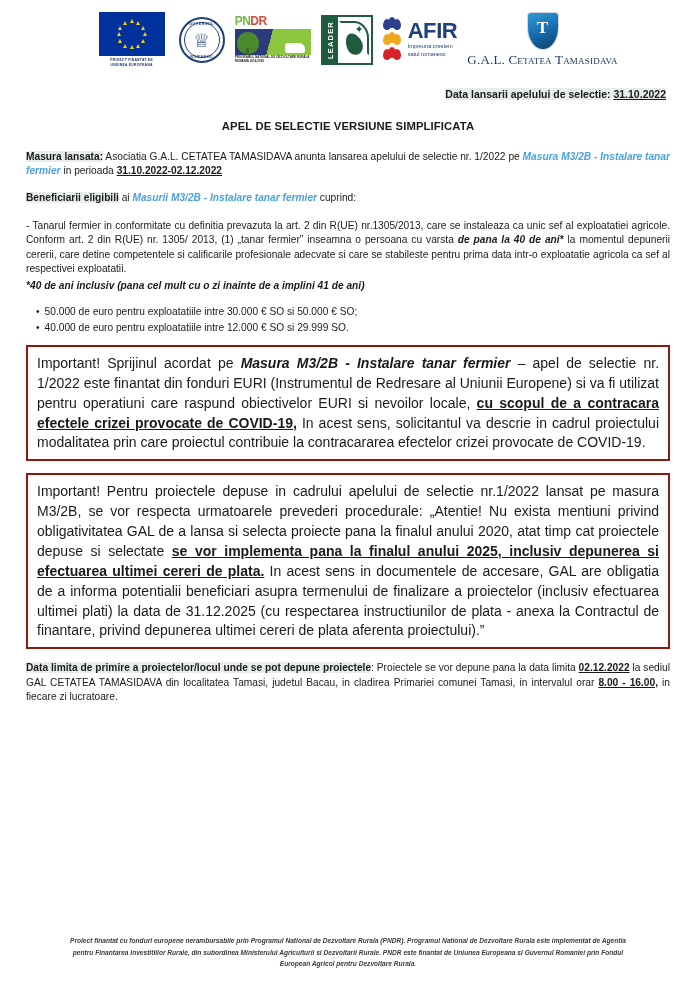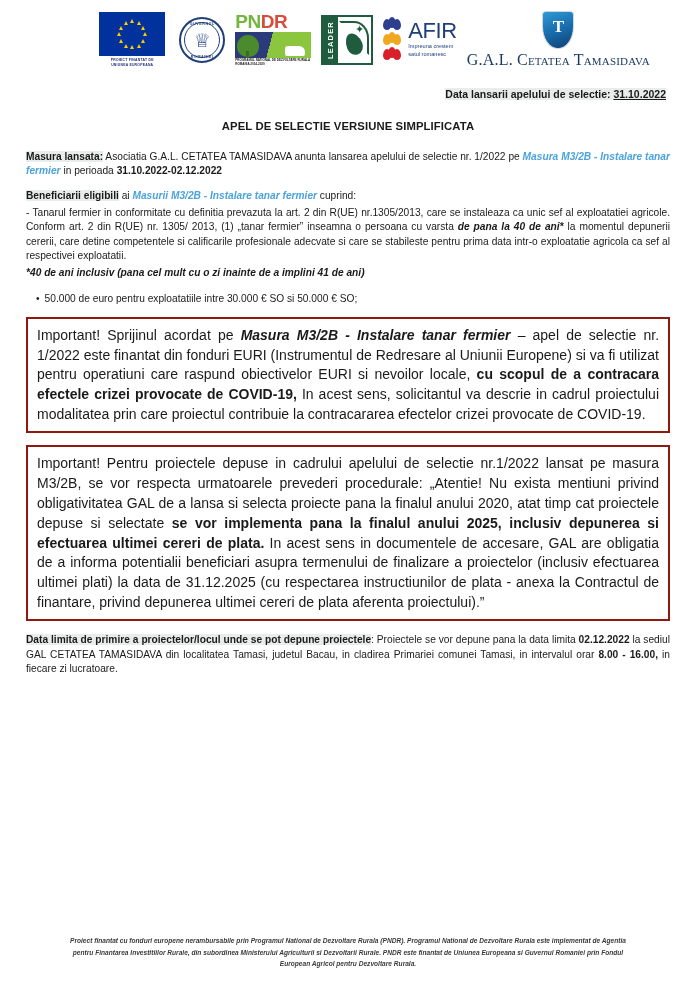--- a/index.html
+++ b/index.html
@@ -76,21 +76,21 @@
     font-family: "Liberation Serif", serif;
     color: #1f3f7a; font-size: 10.5px; line-height: 1.45;
     font-variant: small-caps; letter-spacing: .2px; margin-left: 8px;
     white-space: nowrap;
   }
 
   
   .pndr { width: 76px; }
   .pndr-word {
     font-family: "Liberation Sans", sans-serif;
-    font-weight: bold; font-size: 19px; letter-spacing: -.5px;
+    font-weight: bold; font-size: 12px; letter-spacing: -.5px;
     line-height: .95;
   }
   .pndr-p { color:#73b63e; } .pndr-n{ color:#73b63e;} .pndr-d{color:#d94b3b;} .pndr-r{color:#d94b3b;}
   .pndr-art {
     height: 26px; width: 76px; margin-top: 1px;
     background:
       linear-gradient(105deg, #2b3a7a 0%, #2b3a7a 46%, #8cc63f 46%, #8cc63f 100%);
     position: relative; overflow:hidden;
   }
   .pndr-tree {
@@ -132,38 +132,38 @@
     border-radius:0 50% 0 0;
   }
   .leader-star{ position:absolute; right:7px; top:7px; color:#1f5c3d; font-size:11px; line-height:1;}
 
   
   .afir { display:flex; align-items:center; }
   .afir-wheat{ width:22px; height:46px; position:relative; margin-right:3px;}
   .wk{ position:absolute; left:0; width:20px; height:12px; }
   .wk span{ position:absolute; width:8px;height:11px;border-radius:50% 50% 50% 50%/60% 60% 40% 40%;}
   .afir-text{ }
-  .afir-word{ color:#1f3f7a; font-weight:normal; font-size:22px; letter-spacing:-.4px; line-height:.95;}
+  .afir-word{ color:#1f3f7a; font-weight:bold; font-size:22px; letter-spacing:-.4px; line-height:.95;}
   .afir-sub{ color:#1f3f7a; font-size:5.6px; line-height:1.35; margin-top:1px;}
 
   
   .gal { text-align:center; width:130px;}
   .gal-shield{
     width:30px;height:36px;margin:0 auto;
     background: linear-gradient(160deg,#2f9ad6 0%, #1668a8 55%, #123f6e 100%);
     border-radius: 4px 4px 48% 48%/4px 4px 60% 60%;
     position:relative; border:1.5px solid #cfd6dd;
   }
   .gal-T{
     position:absolute; left:50%; top:6px; transform:translateX(-50%);
     color:#fff; font-family:"Liberation Serif",serif; font-weight:bold; font-size:17px; line-height:1;
   }
   .gal-name{
     font-family:"Liberation Serif", serif; font-variant: small-caps;
-    color:#1a3a63; font-size:16px; letter-spacing:.2px; margin-top:2px; white-space:nowrap;
+    color:#1a3a63; font-size:13px; letter-spacing:.2px; margin-top:2px; white-space:nowrap;
   }
 
   
   .content { padding: 0 26px; }
 
   .date-line {
     text-align: right;
     font-size: 10.5px;
     font-weight: bold;
     margin: 16px 4px 0 0;
@@ -179,27 +179,27 @@
     margin: 18px 0 14px 0;
     letter-spacing: .1px;
   }
 
   p.para {
     font-size: 10.2px;
     line-height: 1.42;
     text-align: justify;
     margin: 0 0 11px 0;
   }
-  p.tight { margin-bottom: 2px; }
+  p.tight { margin-bottom: 2px; margin-top: 13px; }
   .b { font-weight: bold; }
   .blue-it {
     color: #4ba3dd; font-weight: bold; font-style: italic;
   }
   .bi { font-weight:bold; font-style:italic; }
-  .bu { font-weight:bold; }
+  .bu { font-weight:bold; text-decoration: underline; }
   ul.bullets { margin: 10px 0 10px 0; padding-left: 10px; list-style: none; }
   ul.bullets li { font-size: 10.2px; line-height: 1.5; }
   ul.bullets li:before { content: "\2022"; margin-right: 5px; }
 
   .redbox {
     border: 2.5px solid #8e1a0d;
     padding: 7px 9px 6px 9px;
     margin: 0 0 12px 0;
   }
   .redbox p { margin: 0 0 9px 0; font-size: 14px; line-height: 1.42; text-align: justify; }
@@ -336,20 +336,21 @@
     <p class="para tight"><span class="b hl">Beneficiarii eligibili</span><span> ai </span><span class="blue-it">Masurii M3/2B - Instalare tanar fermier</span><span> cuprind:</span></p>
 
     <p class="para tight"><span>- Tanarul fermier in conformitate cu definitia prevazuta la art. 2 din R(UE) nr.1305/2013, care se instaleaza ca unic sef al exploatatiei agricole.  Conform art. 2 din R(UE) nr. 1305/ 2013, (1) „tanar fermier” inseamna o persoana cu varsta </span><span class="bi">de pana la 40 de ani*</span><span> la momentul depunerii cererii, care detine competentele si calificarile profesionale adecvate si care se stabileste pentru prima data intr-o exploatatie agricola ca sef al respectivei exploatatii.</span></p>
 
     <p class="para"><span class="bi">*40 de ani inclusiv (pana cel mult cu o zi inainte de a implini 41 de ani)</span></p>
 
 
 
     <ul class="bullets">
       <li>50.000 de euro pentru exploatatiile intre 30.000 € SO si 50.000 € SO;</li>
+      <li>40.000 de euro pentru exploatatiile intre 12.000 € SO si 29.999 SO.</li>
     </ul>
 
     <div class="redbox">
       <p><span>Important! Sprijinul acordat pe </span><span class="bi">Masura M3/2B - Instalare tanar fermier</span><span> – apel de selectie nr. 1/2022 este finantat din fonduri EURI (Instrumentul de Redresare al Uniunii Europene) si va fi utilizat pentru operatiuni care raspund obiectivelor EURI si nevoilor locale, </span><span class="bu">cu scopul de a contracara efectele crizei provocate de COVID-19,</span><span> In acest sens, solicitantul va descrie in cadrul proiectului modalitatea prin care proiectul contribuie la contracararea efectelor crizei provocate de COVID-19.</span></p>
     </div>
 
     <div class="redbox">
       <p><span>Important! Pentru proiectele depuse in cadrului apelului de selectie nr.1/2022 lansat pe masura M3/2B, se vor respecta urmatoarele prevederi procedurale: „Atentie! Nu exista mentiuni privind obligativitatea GAL de a lansa si selecta proiecte pana la finalul anului 2020, atat timp cat proiectele depuse si selectate </span><span class="bu">se vor implementa pana la finalul anului 2025, inclusiv depunerea si efectuarea ultimei cereri de plata.</span><span> In acest sens in documentele de accesare, GAL are obligatia de a informa potentialii beneficiari asupra termenului de finalizare a proiectelor (inclusiv efectuarea ultimei plati) la data de 31.12.2025 (cu respectarea instructiunilor de plata - anexa la Contractul de finantare, privind depunerea ultimei cereri de plata aferenta proiectului).”</span></p>
     </div>
 

